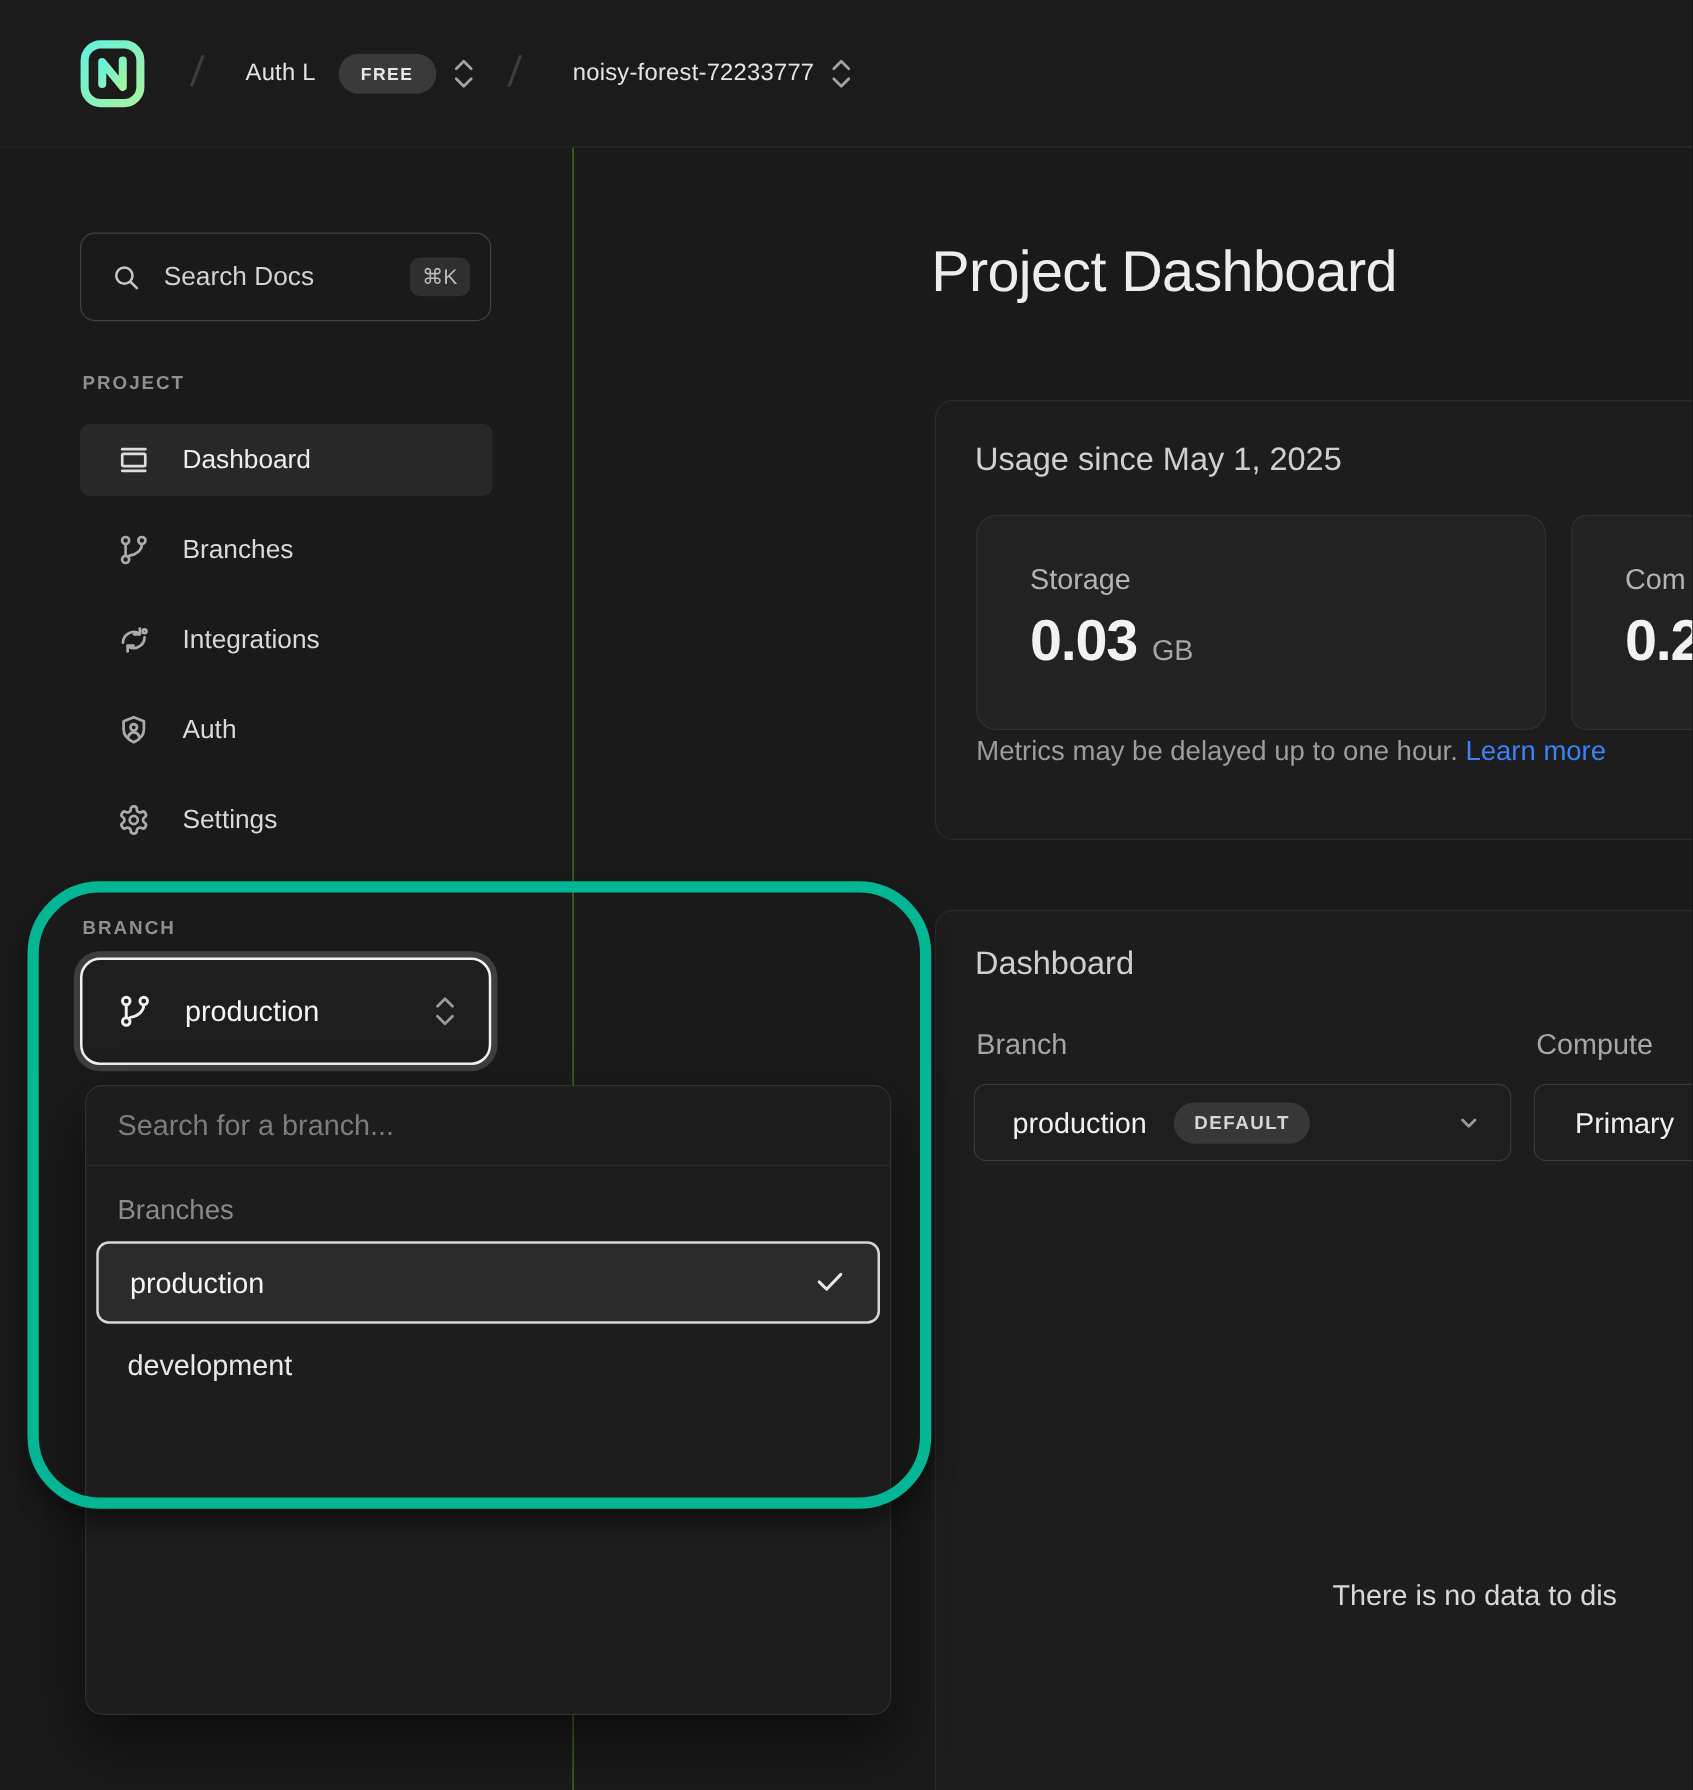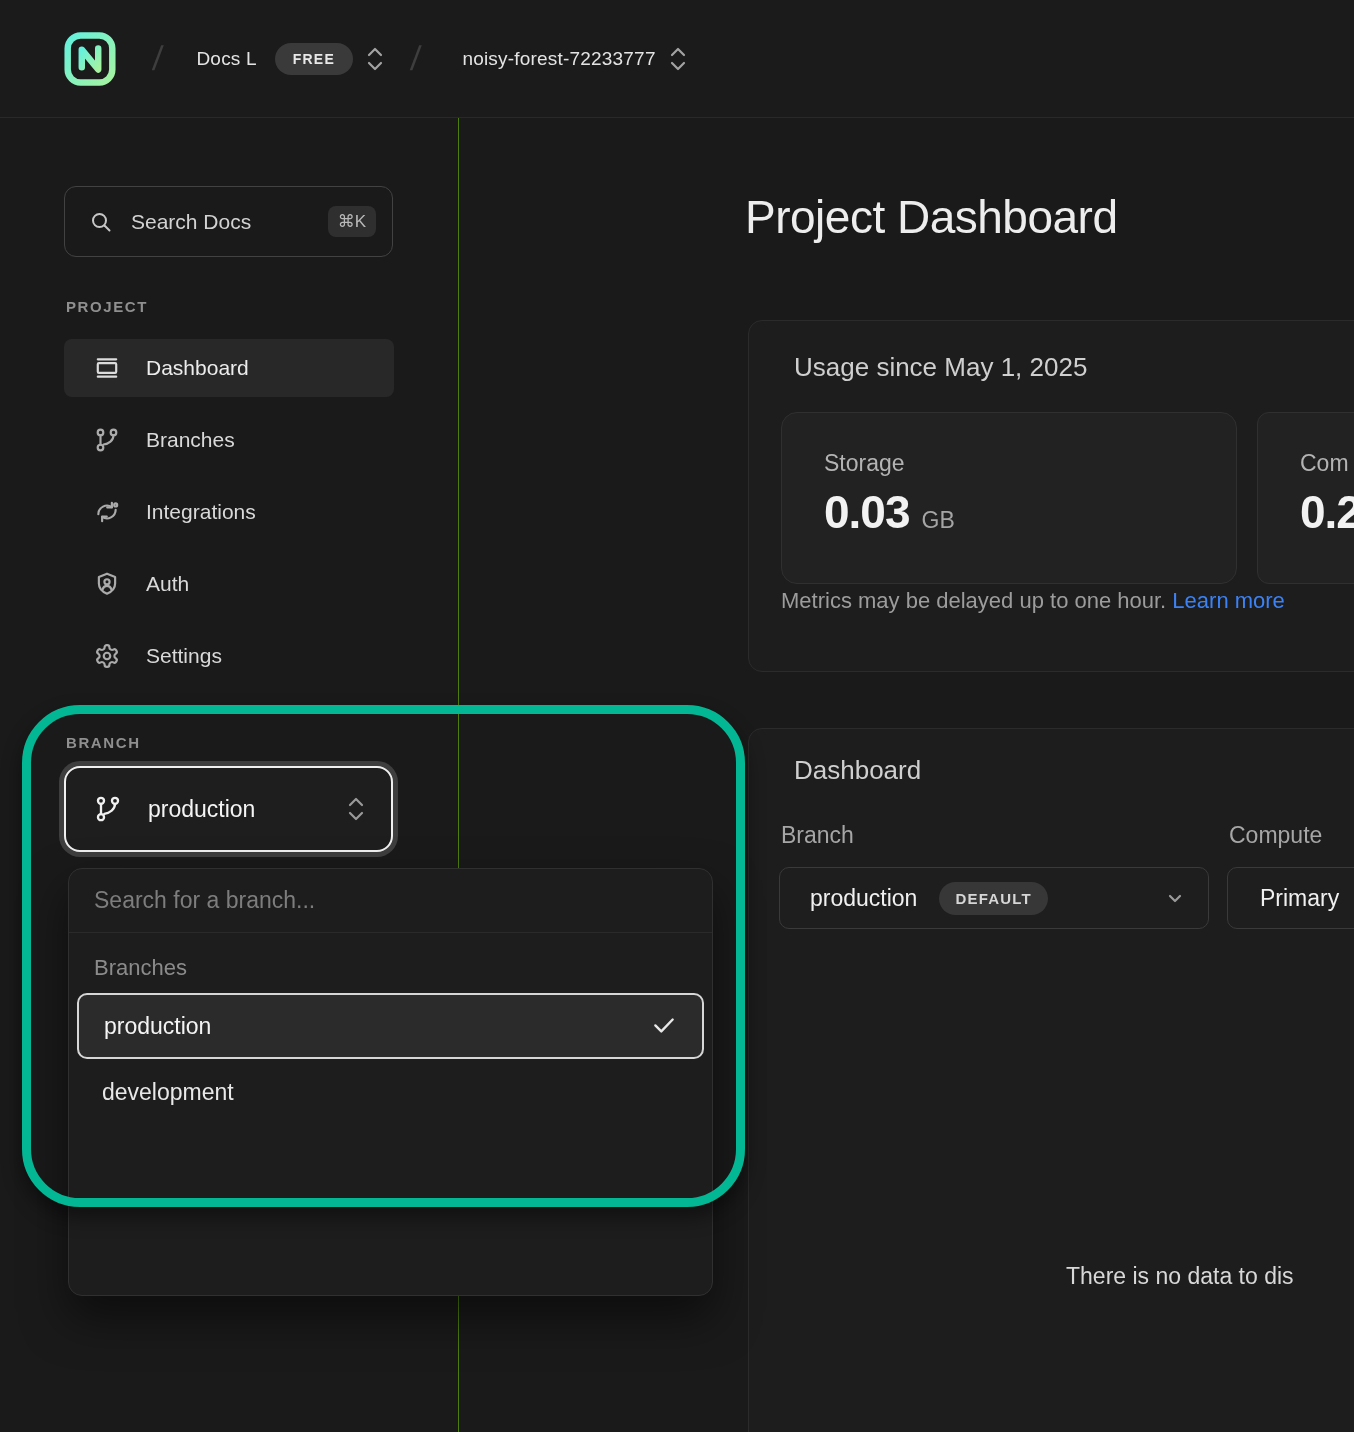--- a/index.html
+++ b/index.html
@@ -58,21 +58,21 @@
   .branch-btn{
     position:absolute; left:64px; top:648px; width:329px; height:86px;
     background:#1e1e1e; border:2px solid #f0f0f0; border-radius:16px;
     box-shadow:0 0 0 5px rgba(255,255,255,.16);
     display:flex; align-items:center; padding:0 24px 0 28px; cursor:pointer;
   }
   .branch-btn .branch-value{ margin-left:26px; font-size:23px; color:#f4f4f4; font-weight:500; }
   .branch-btn .updown{ margin-left:auto; }
   
   .branch-panel{
-    position:absolute; left:68px; top:868px; width:645px; height:428px;
+    position:absolute; left:68px; top:868px; width:645px; height:504px;
     background:#1d1d1d; border:1.5px solid #303030; border-radius:14px;
     z-index:10; box-shadow:0 22px 45px rgba(0,0,0,.5);
   }
   .branch-search{
     display:block; width:100%; height:64px; background:transparent; border:none;
     border-bottom:1px solid #2a2a2a; outline:none; padding:0 25px;
     font-family:"Liberation Sans", sans-serif; font-size:23px; color:#e5e5e5;
   }
   .branch-search::placeholder{ color:#7d7d7d; }
   .group-label{ margin:22px 0 12px 25px; font-size:22px; color:#8b8b8b; }
@@ -94,21 +94,21 @@
   .main{ position:absolute; left:460px; top:118px; right:0; bottom:0; }
   .page-title{
     position:absolute; left:285px; top:72px;
     font-size:46px; font-weight:400; color:#ededed; letter-spacing:-.5px;
   }
   .card{
     position:absolute; background:#1d1d1d;
     border:1.5px solid #2b2b2b; border-radius:14px;
   }
   .usage-card{ left:288px; top:202px; width:690px; height:352px; }
-  .card-title{ position:absolute; left:31px; top:31px; font-size:26px; color:#cfcfcf;margin-left:14px; }
+  .card-title{ position:absolute; left:31px; top:31px; font-size:26px; color:#cfcfcf; }
   .metric-box{
     position:absolute; top:91px; width:456px; height:172px;
     background:#222222; border:1px solid #303030; border-radius:12px;
   }
   .metric-box.m0{ left:32px;border-radius:16px; } .metric-box.m1{ left:508px; }
   .metric-label{ position:absolute; left:42px; top:37px; font-size:23px; color:#b3b3b3; }
   .metric-value-row{ position:absolute; left:42px; top:72px; display:flex; align-items:baseline; }
   .metric-value{ font-size:46px; font-weight:700; color:#f2f2f2; letter-spacing:-1px;text-align:center; }
   .metric-unit{ margin-left:12px; font-size:23px; color:#a5a5a5; }
   .usage-note{ position:absolute; left:32px; top:267px; font-size:22px; color:#9c9c9c; }
@@ -143,21 +143,21 @@
       <defs>
         <linearGradient id="lg" x1="0" y1="0" x2="1" y2="1">
           <stop offset="0" stop-color="#64f1dd"></stop>
             <stop offset="1" stop-color="#a6f3a0"></stop>
         </linearGradient>
       </defs>
       <rect x="4" y="4" width="38" height="40" rx="11" stroke="url(#lg)" stroke-width="5.5" fill="none"></rect>
       <path d="M16 31 V16 L30 33 V15" stroke="url(#lg)" stroke-width="5.5" fill="none" stroke-linecap="round" stroke-linejoin="round"></path>
     </svg>
     <span class="bc-slash sep1">/</span>
-    <span class="org-name">Docs L</span>
+    <span class="org-name">Auth L</span>
     <span class="plan-pill">FREE</span>
     <svg class="updown" width="20" height="28" viewBox="0 0 20 28">
       <polyline points="4,10 10,4 16,10" fill="none" stroke="#a3a3a3" stroke-width="2.2" stroke-linecap="round" stroke-linejoin="round"></polyline>
       <polyline points="4,18 10,24 16,18" fill="none" stroke="#a3a3a3" stroke-width="2.2" stroke-linecap="round" stroke-linejoin="round"></polyline>
     </svg>
     <span class="bc-slash sep2">/</span>
     <span class="project-name">noisy-forest-72233777</span>
     <svg class="updown" width="20" height="28" viewBox="0 0 20 28">
       <polyline points="4,10 10,4 16,10" fill="none" stroke="#a3a3a3" stroke-width="2.2" stroke-linecap="round" stroke-linejoin="round"></polyline>
       <polyline points="4,18 10,24 16,18" fill="none" stroke="#a3a3a3" stroke-width="2.2" stroke-linecap="round" stroke-linejoin="round"></polyline>

